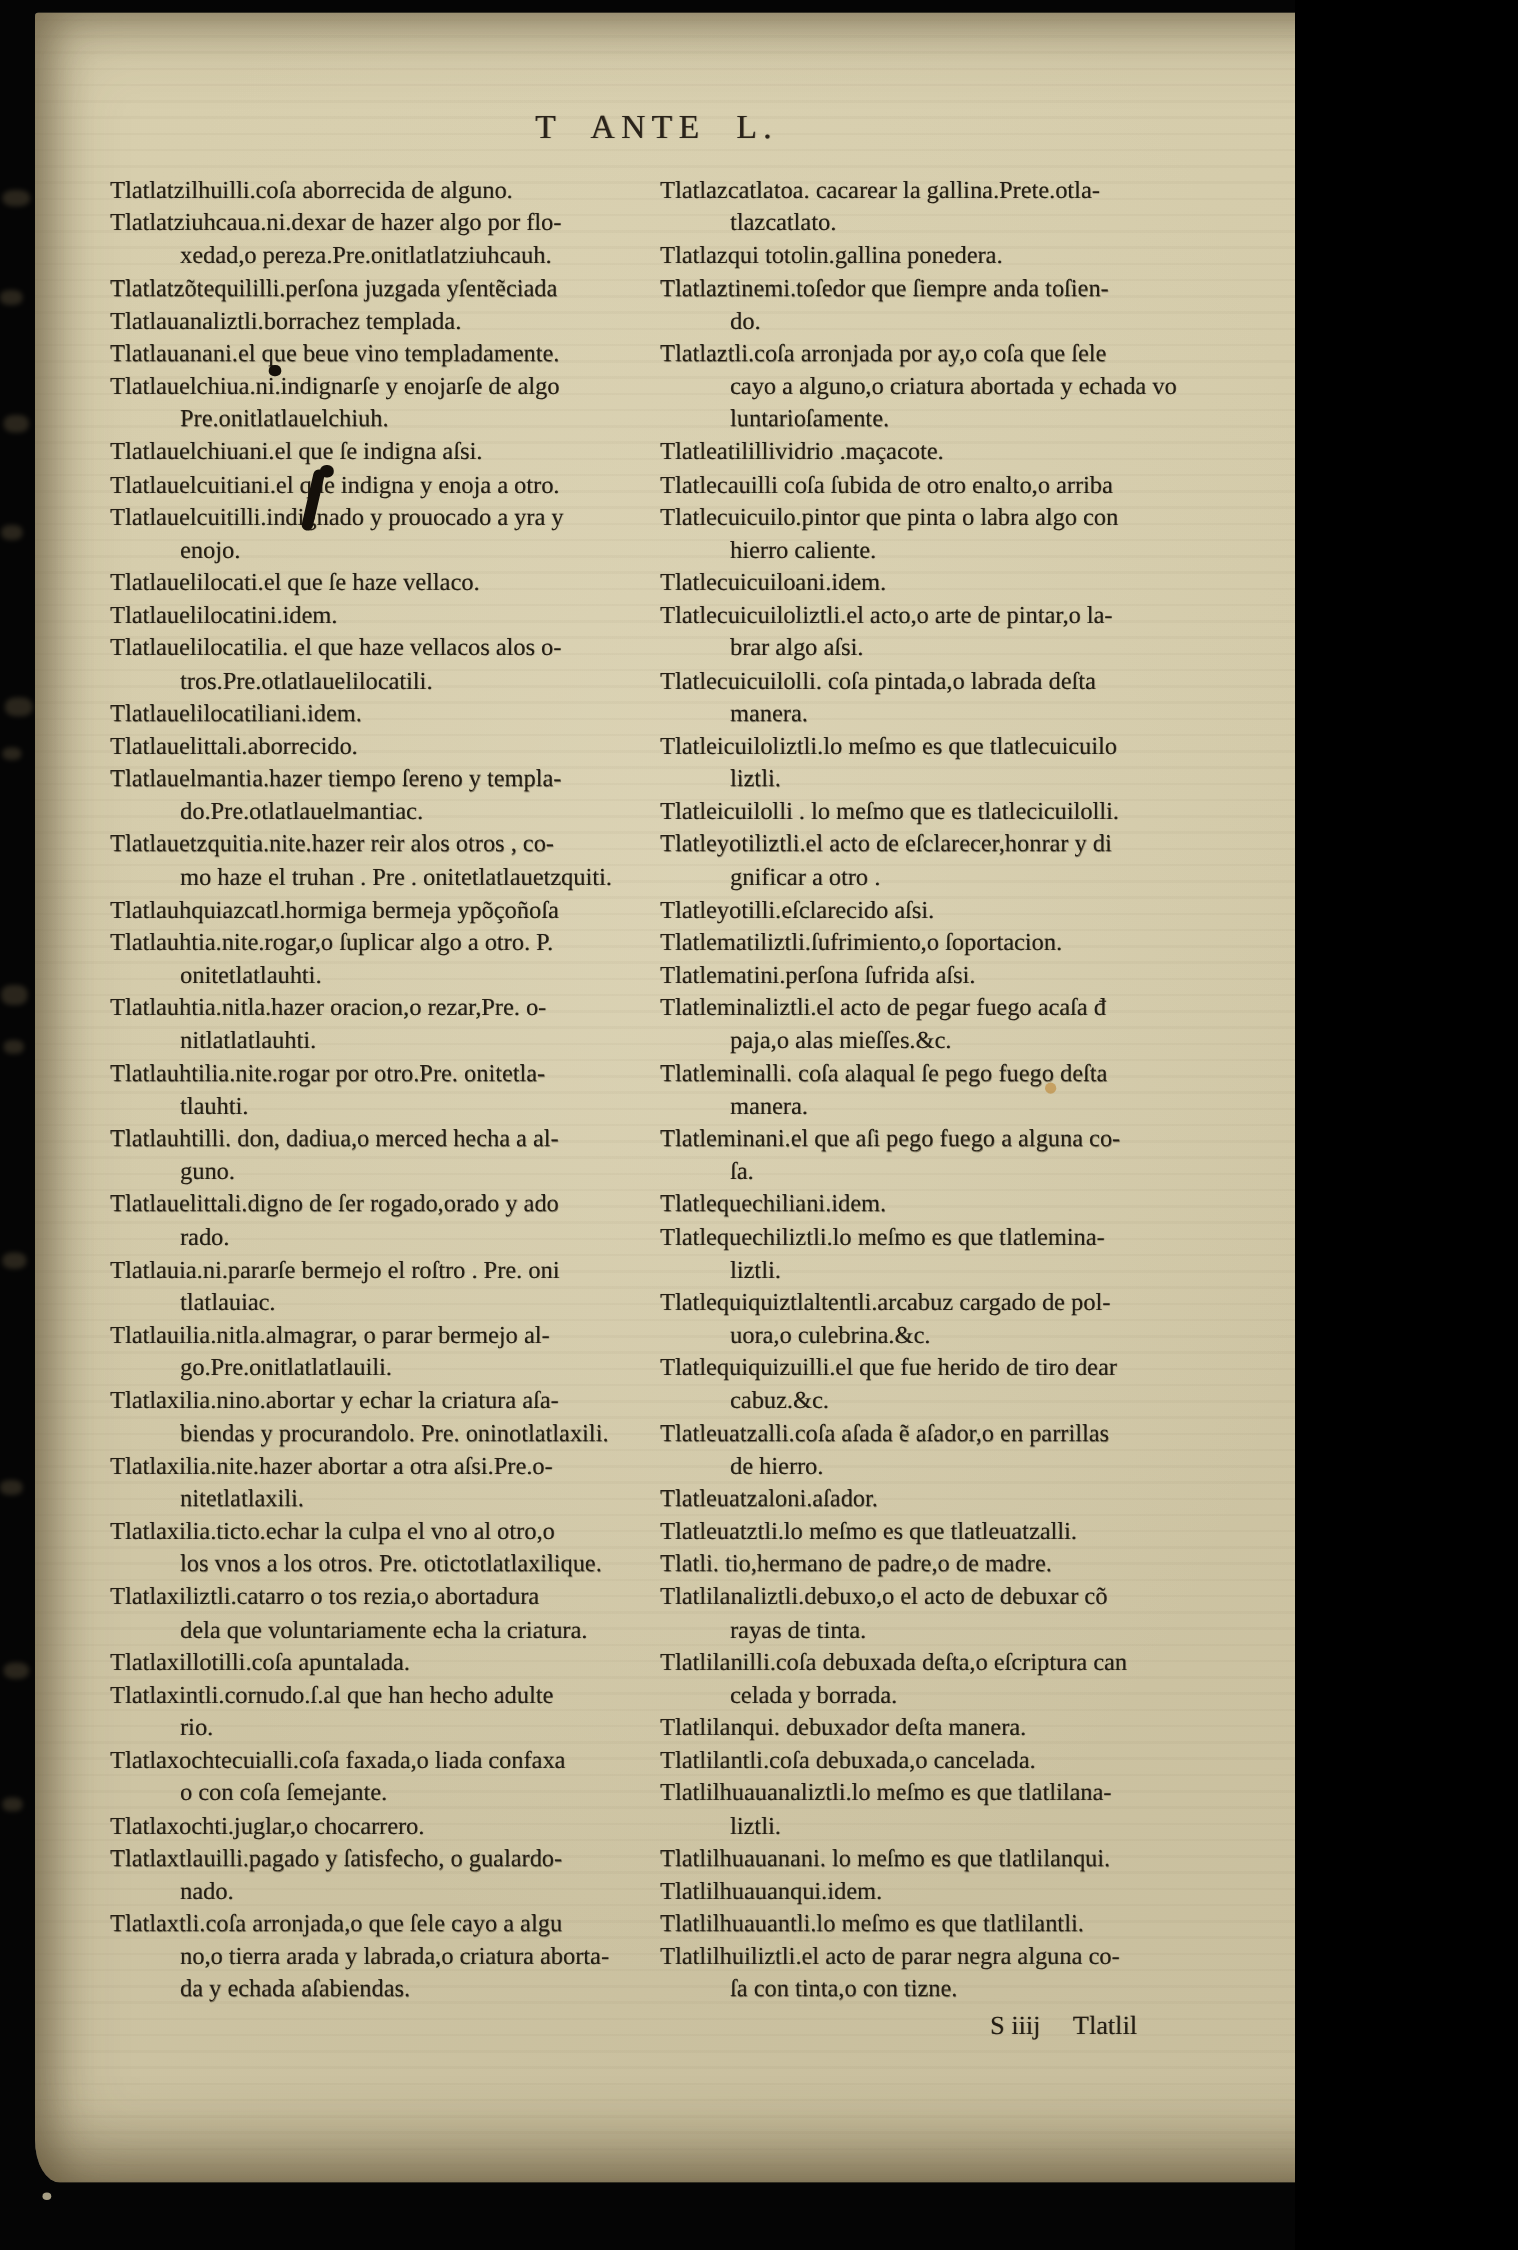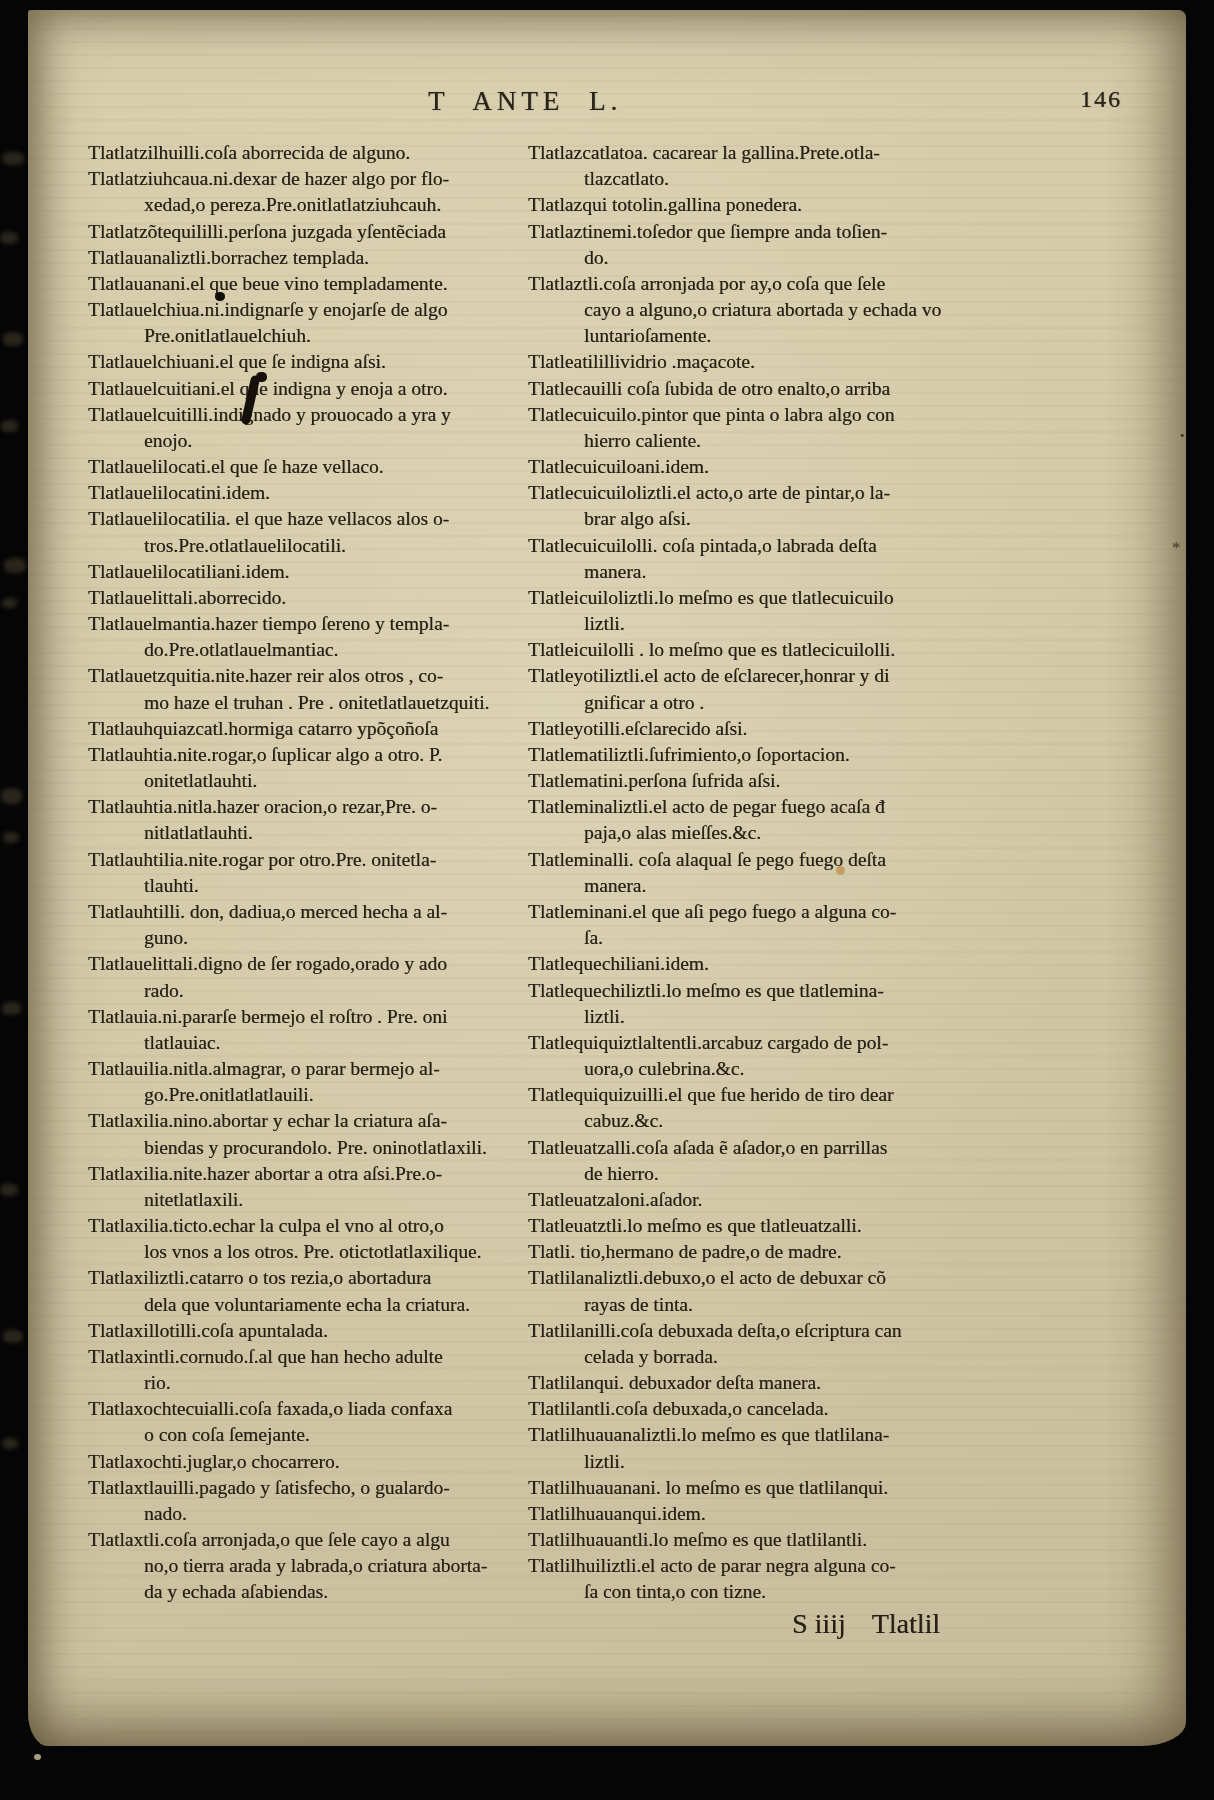--- a/index.html
+++ b/index.html
@@ -1,17 +1,17 @@
 <!DOCTYPE html>
 <html><head>
 <meta charset="utf-8">
 <style>
   html,body{margin:0;padding:0;background:#000;}
   .screenshot{
-    position:relative;width:1214px;height:1800px;background:#050505;overflow:hidden;
+    position:relative;width:1036px;height:1800px;background:#050505;overflow:hidden;
     font-family:"Liberation Serif","DejaVu Serif",serif;
   }
   .paper{
     position:absolute;left:28px;top:10px;width:1158px;height:1736px;
     background:
       radial-gradient(ellipse at 45% 40%, rgba(226,218,190,0.55) 0%, rgba(0,0,0,0) 60%),
       linear-gradient(160deg,#d8cfae 0%,#d2c9a8 45%,#c7bd9c 100%);
     border-radius:3px 8px 46px 20px / 3px 8px 24px 34px;
     box-shadow:
       inset 0 0 70px rgba(70,55,30,0.38),
@@ -34,21 +34,21 @@
   }
   .col{
     position:absolute;top:140px;font-size:19.5px;line-height:26.18px;color:#241e14;
     text-shadow:0.4px 0.3px 0.55px rgba(38,30,16,0.55);
   }
   .col-left{left:88px;width:436px;}
   .col-right{left:528px;width:470px;}
   .line{white-space:nowrap;height:26.18px;}
   .line.indent{padding-left:56px;}
   .footer-line{
-    position:absolute;left:792px;top:1608px;font-size:28px;color:#241e14;
+    position:absolute;left:792px;top:1608px;font-size:21px;color:#241e14;
     text-shadow:0.4px 0.3px 0.55px rgba(38,30,16,0.55);
   }
   .footer-line .catchword{margin-left:26px;}
   .ink-blot{position:absolute;background:#15100a;border-radius:45%;}
   .blot-stroke{left:246px;top:375px;width:9px;height:50px;transform:rotate(13deg);border-radius:5px;}
   .blot-dot-1{left:215px;top:292px;width:10px;height:9px;}
   .blot-dot-2{left:256px;top:372px;width:11px;height:10px;}
   .stain{position:absolute;left:836px;top:866px;width:9px;height:9px;border-radius:50%;
     background:rgba(186,126,38,0.55);filter:blur(0.5px);}
   .margin-mark{position:absolute;color:#2a231a;font-size:17px;opacity:0.85;}
@@ -84,21 +84,21 @@
       <div class="line">Tlatlauelilocati.el que ſe haze vellaco.</div>
       <div class="line">Tlatlauelilocatini.idem.</div>
       <div class="line">Tlatlauelilocatilia. el que haze vellacos alos o-</div>
       <div class="line indent">tros.Pre.otlatlauelilocatili.</div>
       <div class="line">Tlatlauelilocatiliani.idem.</div>
       <div class="line">Tlatlauelittali.aborrecido.</div>
       <div class="line">Tlatlauelmantia.hazer tiempo ſereno y templa-</div>
       <div class="line indent">do.Pre.otlatlauelmantiac.</div>
       <div class="line">Tlatlauetzquitia.nite.hazer reir alos otros , co-</div>
       <div class="line indent">mo haze el truhan . Pre . onitetlatlauetzquiti.</div>
-      <div class="line">Tlatlauhquiazcatl.hormiga catarro ypõçoñoſa</div>
+      <div class="line">Tlatlauhquiazcatl.hormiga bermeja ypõçoñoſa</div>
       <div class="line">Tlatlauhtia.nite.rogar,o ſuplicar algo a otro. P.</div>
       <div class="line indent">onitetlatlauhti.</div>
       <div class="line">Tlatlauhtia.nitla.hazer oracion,o rezar,Pre. o-</div>
       <div class="line indent">nitlatlatlauhti.</div>
       <div class="line">Tlatlauhtilia.nite.rogar por otro.Pre. onitetla-</div>
       <div class="line indent">tlauhti.</div>
       <div class="line">Tlatlauhtilli. don, dadiua,o merced hecha a al-</div>
       <div class="line indent">guno.</div>
       <div class="line">Tlatlauelittali.digno de ſer rogado,orado y ado</div>
       <div class="line indent">rado.</div>

